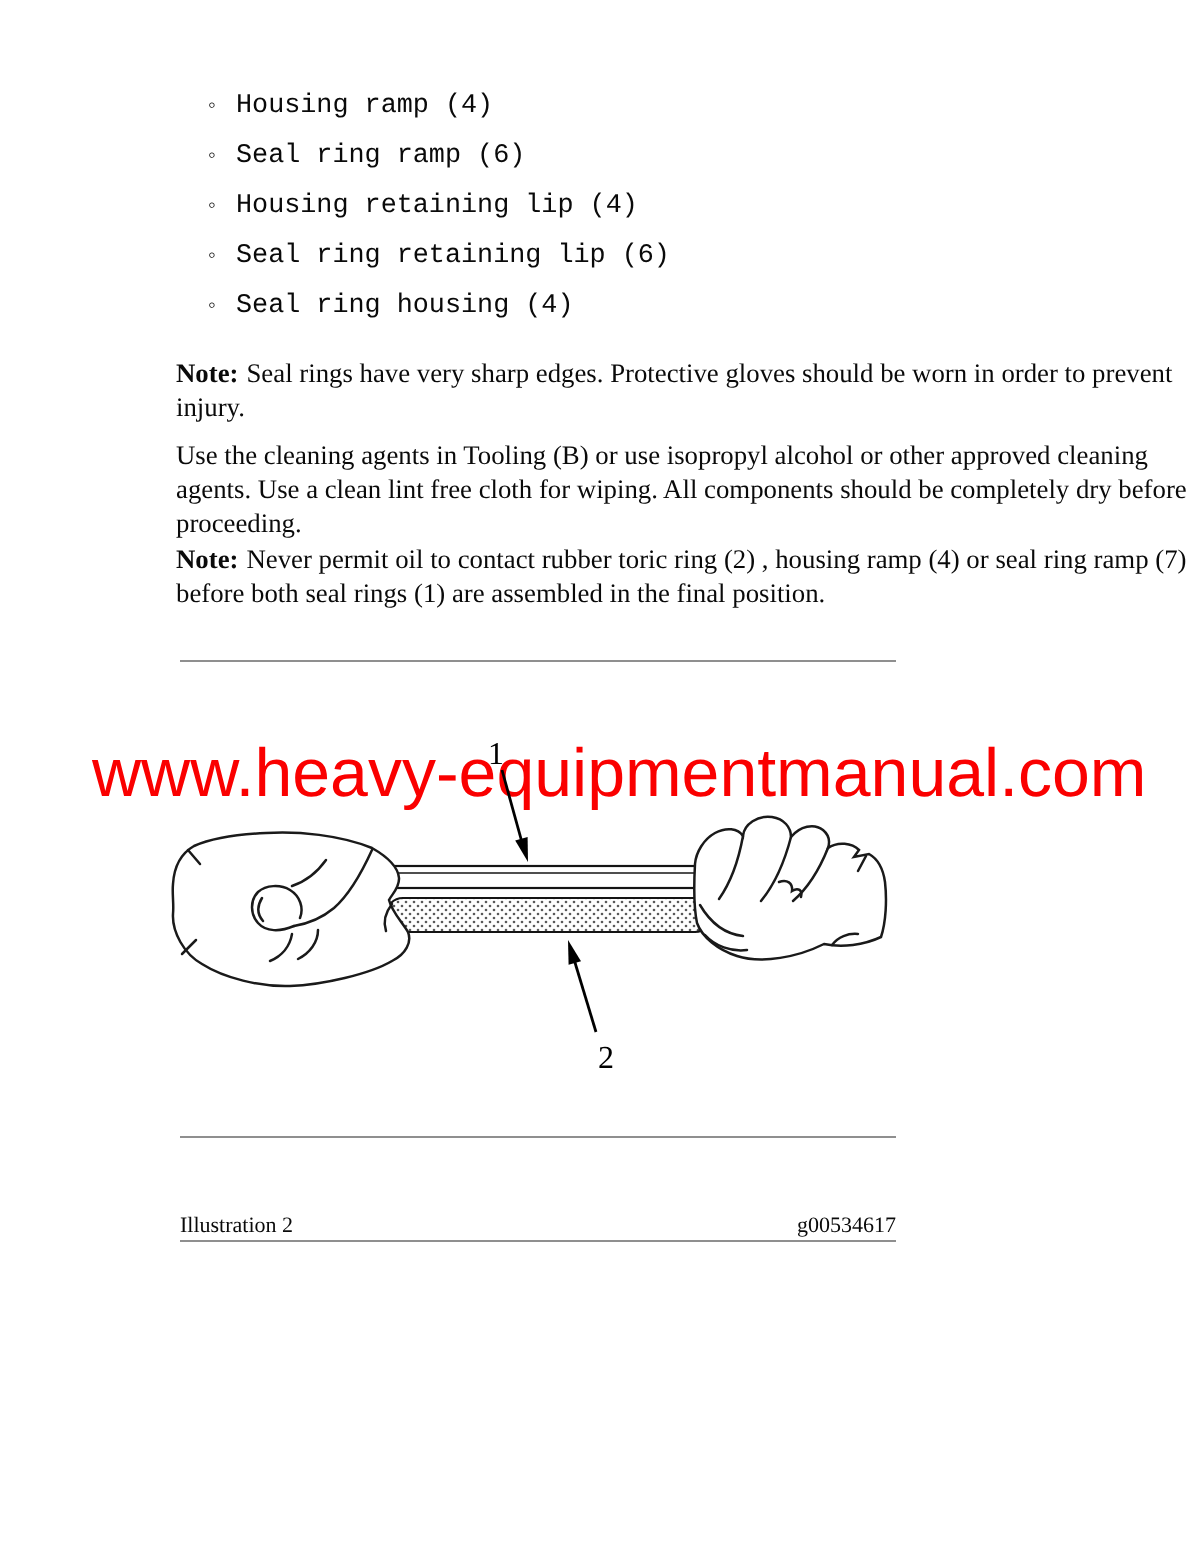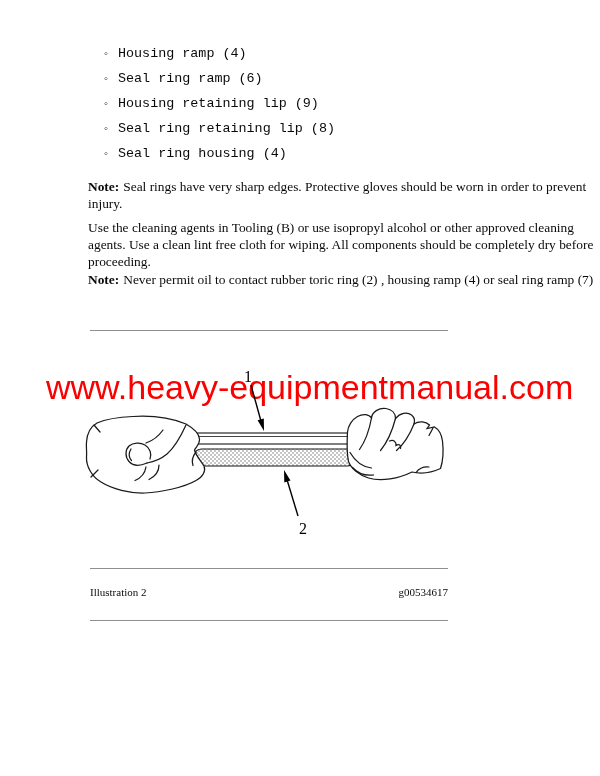--- a/index.html
+++ b/index.html
@@ -27,66 +27,67 @@
   
   .watermark{
     position:absolute;left:46px;top:368px;width:560px;
     font-family:"Liberation Sans", sans-serif;font-size:34px;font-weight:400;
     color:#fa0000;white-space:nowrap;letter-spacing:0px;
   }
   
   .figure-svg{position:absolute;left:0;top:355px;width:600px;height:200px;}
   
   .caption-row{
-    position:absolute;left:90px;top:586px;width:358px;
+    position:absolute;left:90px;top:607px;width:358px;
     display:flex;justify-content:space-between;align-items:flex-start;
     font-size:11px;
   }
 </style>
 </head>
 <body>
 
 <div class="page">
 
   <div class="bullet-list">
     <div class="bullet-row">
       <span class="bullet">◦</span>
       <span class="item-text">Housing ramp (4)</span>
     </div>
     <div class="bullet-row">
       <span class="bullet">◦</span>
       <span class="item-text">Seal ring ramp (6)</span>
     </div>
     <div class="bullet-row">
       <span class="bullet">◦</span>
-      <span class="item-text">Housing retaining lip (9)</span>
+      <span class="item-text">Housing retaining lip (4)</span>
     </div>
     <div class="bullet-row">
       <span class="bullet">◦</span>
-      <span class="item-text">Seal ring retaining lip (8)</span>
+      <span class="item-text">Seal ring retaining lip (6)</span>
     </div>
     <div class="bullet-row">
       <span class="bullet">◦</span>
       <span class="item-text">Seal ring housing (4)</span>
     </div>
   </div>
 
   <p class="para" id="note1">
     <span class="line"><b>Note:</b><span>Seal rings have very sharp edges. Protective gloves should be worn in order to prevent</span></span>
     <span class="line">injury.</span>
   </p>
 
   <p class="para" id="cleaning-para">
     <span class="line">Use the cleaning agents in Tooling (B) or use isopropyl alcohol or other approved cleaning</span>
     <span class="line">agents. Use a clean lint free cloth for wiping. All components should be completely dry before</span>
     <span class="line">proceeding.</span>
   </p>
 
   <p class="para" id="note2">
     <span class="line"><b>Note:</b><span>Never permit oil to contact rubber toric ring (2) , housing ramp (4) or seal ring ramp (7)</span></span>
+    <span class="line">before both seal rings (1) are assembled in the final position.</span>
   </p>
 
   <div class="rule" id="rule-top"></div>
 
   <div class="watermark">www.heavy-equipmentmanual.com</div>
 
   <svg class="figure-svg" viewBox="0 355 600 200">
     <defs>
       <pattern id="stipple" width="4" height="4" patternUnits="userSpaceOnUse">
         <rect width="4" height="4" fill="#ffffff"></rect>

